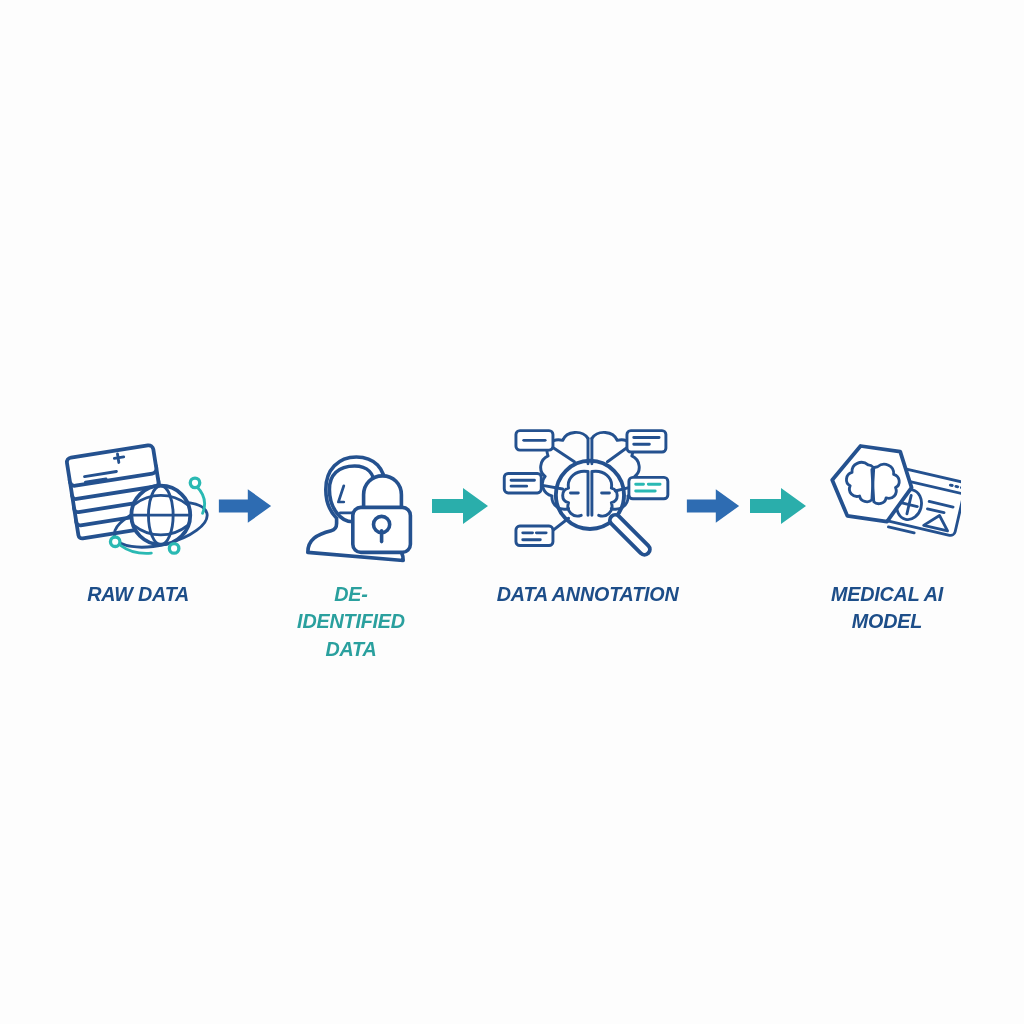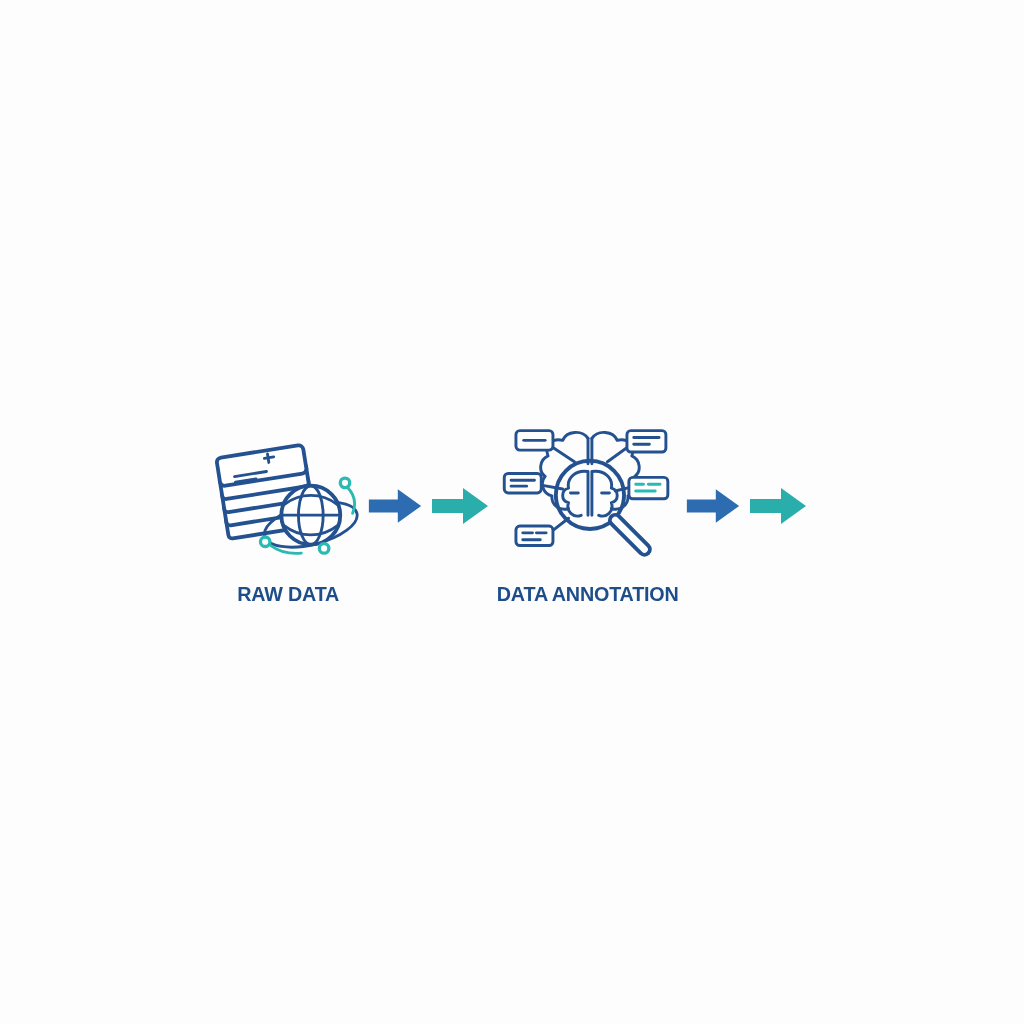--- a/index.html
+++ b/index.html
@@ -18,20 +18,21 @@
   }
   .pipeline {
     position: absolute;
     top: 415px;
     left: 12px;
     width: 1000px;
     display: flex;
     flex-direction: row;
     align-items: flex-start;
     justify-content: center;
+    font-style: italic;
   }
   .stage {
     display: flex;
     flex-direction: column;
     align-items: center;
   }
   .icon-area {
     height: 150px;
     display: flex;
     align-items: flex-end;
@@ -123,20 +124,37 @@
     </div>
 
     <div class="arrow-col" style="width:62px">
       <div class="icon-area">
         <svg class="arrow-blue" width="56" height="44" viewBox="0 0 60 46">
           <path d="M2,16 H33 V5 L58,23 L33,41 V30 H2 Z"></path>
         </svg>
       </div>
     </div>
 
+    <div class="stage" style="width:150px">
+      <div class="icon-area">
+        <svg width="126" height="126" viewBox="0 0 140 140">
+
+          <path class="ln-fill" d="M22,126 c0,-14 10,-20 26,-24 c4,-1 6,-4 6,-8 v-6 c-8,-8 -12,-20 -12,-32 c0,-22 14,-36 34,-36 c20,0 32,13 32,33 v18 c0,10 -4,20 -12,26 v6 c0,4 2,7 6,8 c16,4 26,10 26,24 z"></path>
+
+          <path class="ln" d="M46,56 c0,-16 10,-26 28,-26 c14,0 22,8 22,22 v14 c0,14 -10,26 -24,26 c-14,0 -26,-16 -26,-36 z"></path>
+          <path class="ln thin" d="M62,52 l-6,18 h6 M58,82 h16"></path>
+
+          <path class="ln-fill" d="M84,76 v-14 c0,-12 9,-21 21,-21 c12,0 21,9 21,21 v14"></path>
+          <rect class="ln-fill" x="72" y="76" width="64" height="50" rx="9"></rect>
+          <circle class="ln" cx="104" cy="95" r="9"></circle>
+          <path class="ln" d="M104,102 v12"></path>
+        </svg>
+      </div>
+      <div class="stage-label label-teal" style="max-width:150px">DE-IDENTIFIED DATA</div>
+    </div>
 
     <div class="arrow-col" style="width:68px">
       <div class="icon-area">
         <svg class="arrow-teal" width="62" height="46" viewBox="0 0 60 46">
           <path d="M2,16 H33 V5 L58,23 L33,41 V30 H2 Z"></path>
         </svg>
       </div>
     </div>
 
     <div class="stage" style="width:188px">
@@ -180,15 +198,37 @@
 
 
     <div class="arrow-col" style="width:68px">
       <div class="icon-area">
         <svg class="arrow-teal" width="62" height="46" viewBox="0 0 60 46">
           <path d="M2,16 H33 V5 L58,23 L33,41 V30 H2 Z"></path>
         </svg>
       </div>
     </div>
 
+    <div class="stage" style="width:150px">
+      <div class="icon-area">
+        <svg width="148" height="136" viewBox="0 0 156 144">
+
+          <g transform="rotate(13 118 88)">
+            <rect class="ln-fill thin" x="78" y="48" width="76" height="58" rx="5"></rect>
+            <path class="ln thin" d="M78,60 h76"></path>
+            <path class="ln thin" d="M138,54 h2 M144,54 h2 M150,54 h2"></path>
+            <ellipse class="ln thin" cx="100" cy="84" rx="13" ry="16"></ellipse>
+            <path class="ln thin" d="M100,74 v20 M91,84 h18"></path>
+            <path class="ln thin" d="M120,76 h26 M120,84 h18"></path>
+            <path class="ln thin" d="M120,102 l14,-14 l12,14 z"></path>
+            <path class="ln thin" d="M84,112 h28"></path>
+          </g>
+
+          <path class="ln-fill" d="M20,54 L50,18 L92,24 L104,62 L78,98 L36,92 Z"></path>
+          <path class="ln thin" d="M58,38 c-7,-6 -18,-1 -17,8 c-7,2 -8,11 -2,14 c-3,7 3,13 10,11 c1,6 9,8 13,4 l2,-34 c-2,-2 -4,-3 -6,-3 z"></path>
+          <path class="ln thin" d="M68,40 c7,-6 18,-1 17,8 c7,2 8,11 2,14 c3,7 -3,13 -10,11 c-1,6 -9,8 -13,4 l-2,-34 c2,-2 4,-3 6,-3 z"></path>
+        </svg>
+      </div>
+      <div class="stage-label label-navy" style="max-width:130px">MEDICAL AI MODEL</div>
+    </div>
 
   </div>
 </div>
 
 </body></html>

